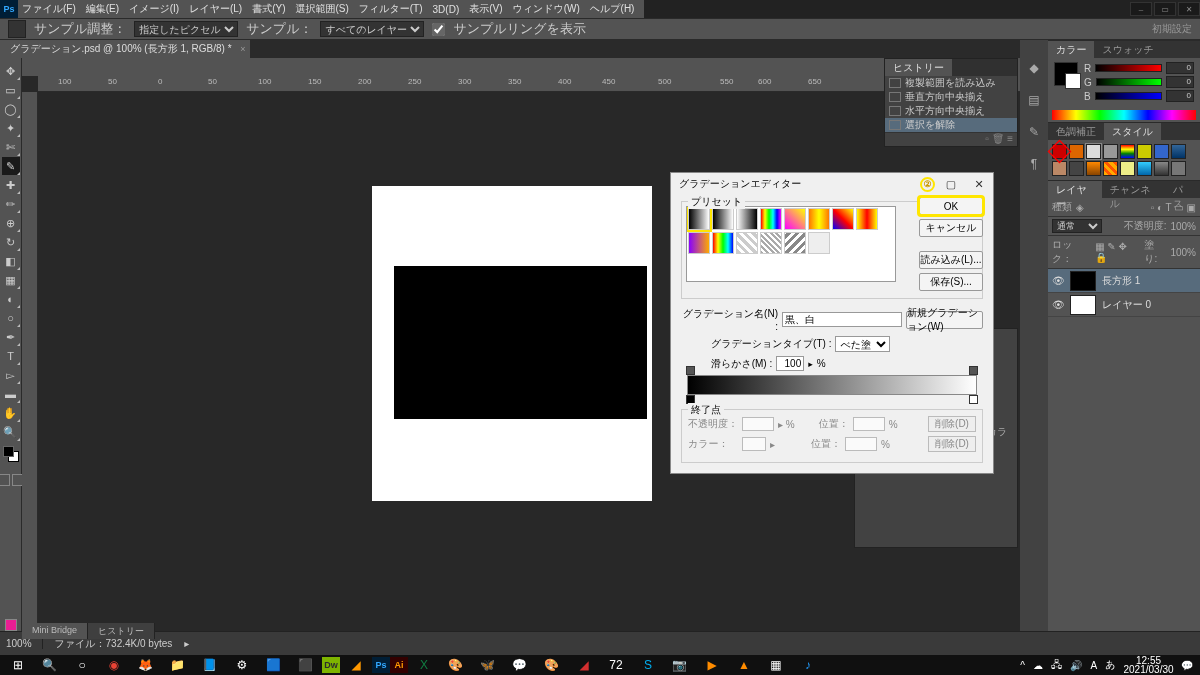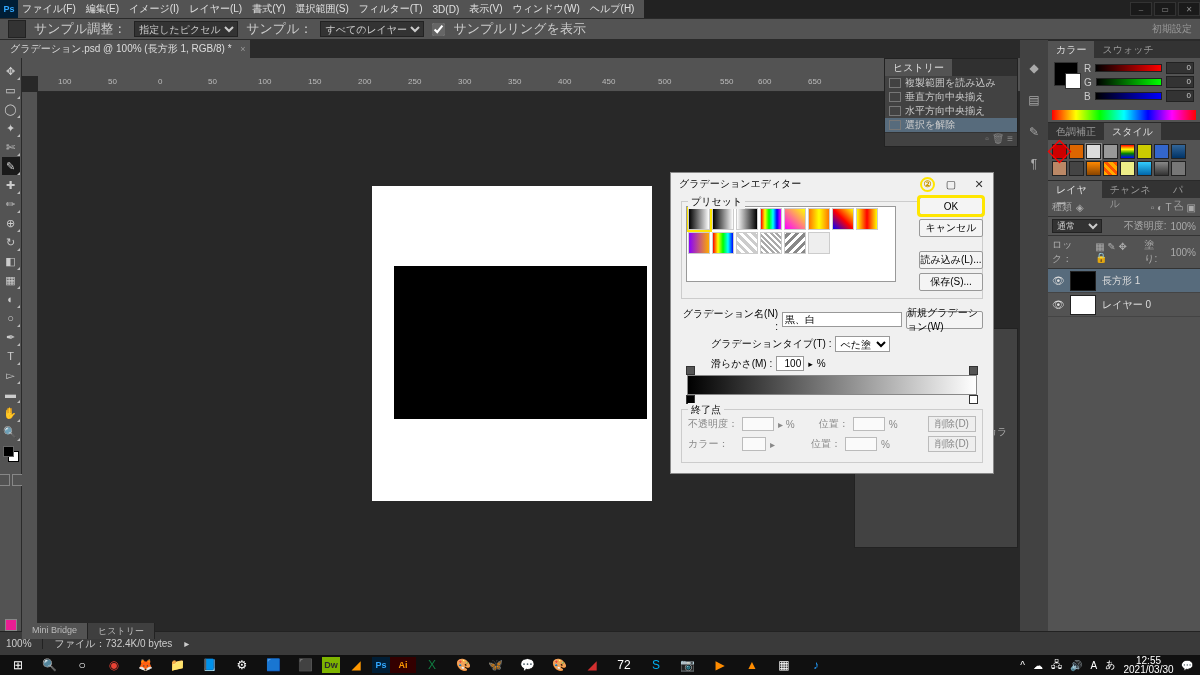--- a/index.html
+++ b/index.html
@@ -453,21 +453,21 @@
   <div class="tbicon" style="color:#ea4335">◉</div>
   <div class="tbicon" style="color:#ff7139">🦊</div>
   <div class="tbicon" style="color:#ffb900">📁</div>
   <div class="tbicon">📘</div>
   <div class="tbicon">⚙</div>
   <div class="tbicon">🟦</div>
   <div class="tbicon" style="color:#9acd32">⬛</div>
   <div class="tbicon" style="background:#7eb400;width:18px;height:16px;font-size:9px;color:#2d2d2d;font-weight:bold">Dw</div>
   <div class="tbicon" style="color:#ff9800">◢</div>
   <div class="tbicon" style="background:#001e36;width:18px;height:16px;font-size:9px;color:#31a8ff;font-weight:bold">Ps</div>
-  <div class="tbicon" style="background:#330000;width:26px;height:16px;font-size:9px;color:#ff9a00;font-weight:bold">Ai</div>
+  <div class="tbicon" style="background:#330000;width:18px;height:16px;font-size:9px;color:#ff9a00;font-weight:bold">Ai</div>
   <div class="tbicon" style="color:#107c41">X</div>
   <div class="tbicon">🎨</div>
   <div class="tbicon" style="color:#ff6f00">🦋</div>
   <div class="tbicon">💬</div>
   <div class="tbicon">🎨</div>
   <div class="tbicon" style="color:#d32f2f">◢</div>
   <div class="tbicon">72</div>
   <div class="tbicon" style="color:#00aff0">S</div>
   <div class="tbicon">📷</div>
   <div class="tbicon" style="color:#ff8c00">▶</div>

